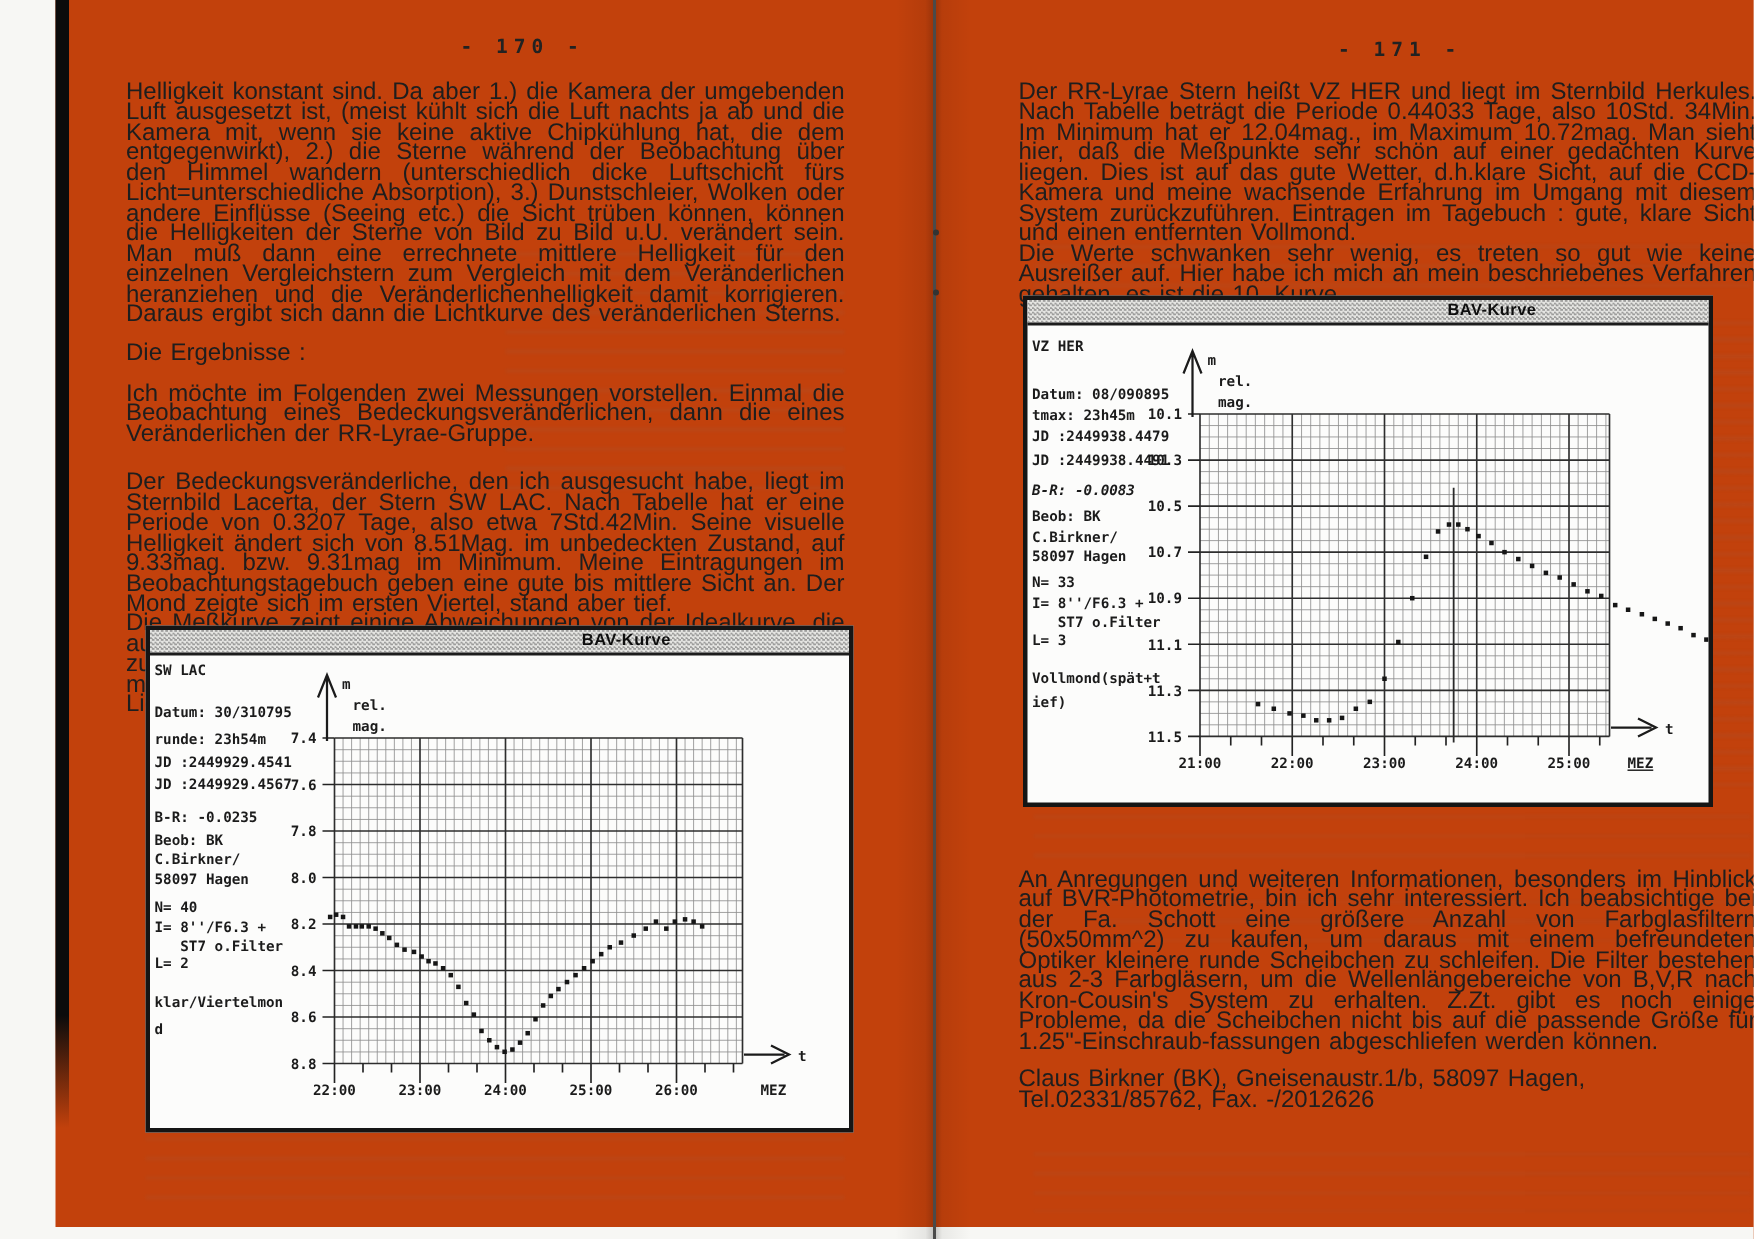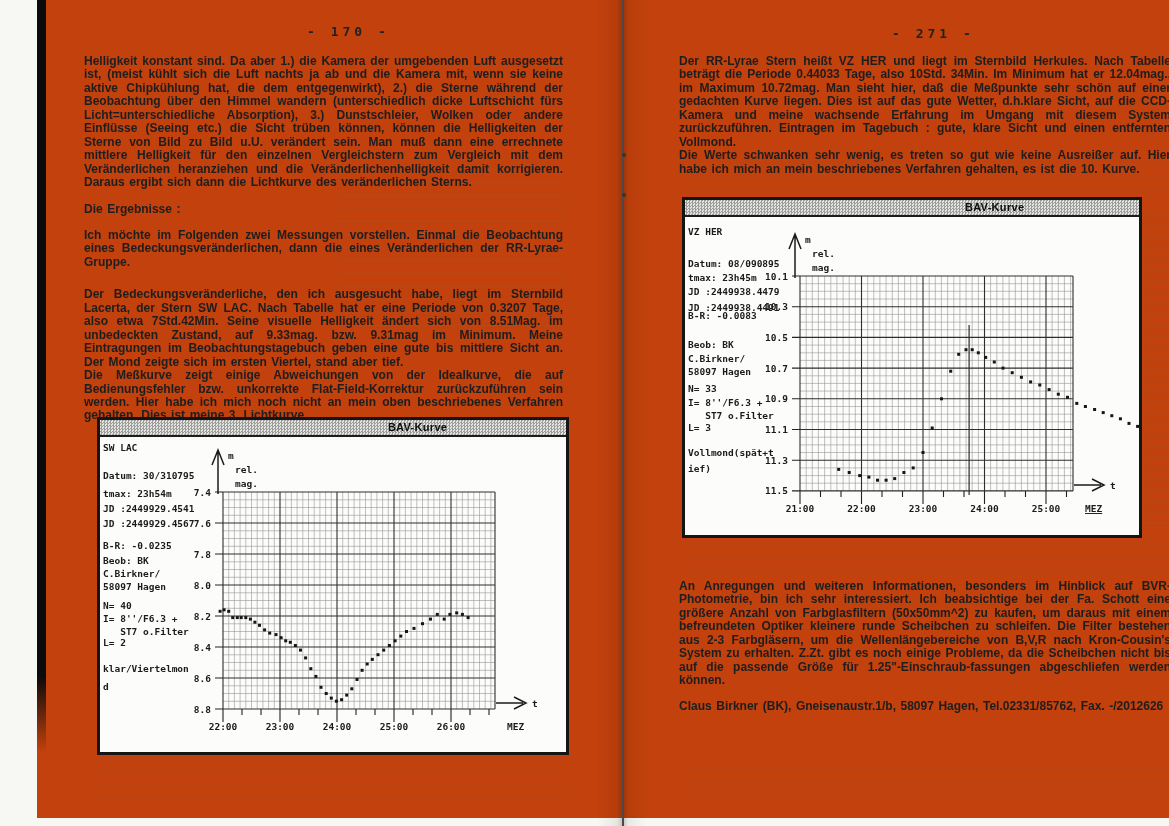--- a/index.html
+++ b/index.html
@@ -16,22 +16,22 @@
   .corner-smudge{position:absolute;right:0;bottom:0;width:30px;height:60px;
     background:radial-gradient(ellipse at 100% 100%,rgba(90,90,90,.4),rgba(90,90,90,0) 70%);}
 
   .ghost{position:absolute;filter:blur(1.1px);
     background:repeating-linear-gradient(180deg,rgba(120,120,120,.16) 0 3px,transparent 3px 13px);}
   .ghost.fine{background:repeating-linear-gradient(180deg,rgba(120,120,120,.17) 0 3px,transparent 3px 11px);}
 
   
   .page-header{position:absolute;font-family:"DejaVu Sans Mono",monospace;
     font-size:13px;letter-spacing:4px;color:#222;font-weight:700;}
-  .col{position:absolute;font-size:12px;line-height:13.45px;color:#1e1e1e;
-    text-align:justify;word-spacing:1.2px;font-weight:bold;}
+  .col{position:absolute;font-size:16px;line-height:13.45px;color:#1e1e1e;
+    text-align:justify;word-spacing:1.2px;}
   .col p{margin:0;}
   .mb13{margin-bottom:13px!important;} .mb19{margin-bottom:19px!important;} .mb30{margin-bottom:30px!important;} .mb12{margin-bottom:12px!important;}
   .contact{text-align:left;}
 
   
   .chart-window{position:absolute;box-sizing:border-box;border:3px solid #151515;background:#fcfcfb;}
   .titlebar{position:absolute;left:0;right:0;top:0;height:15px;z-index:2;
     background:repeating-conic-gradient(#9d9d9c 0% 25%,#e5e5e2 0% 50%);background-size:3px 3px;
     border-bottom:2px solid #1c1c1c;}
   .titlebar .title{position:absolute;left:66%;transform:translateX(-50%);top:1px;
@@ -147,36 +147,36 @@
           <rect x="338.8" y="195.9" width="3" height="3" fill="#161616"></rect>
           <rect x="345.7" y="200.6" width="3" height="3" fill="#161616"></rect>
           <rect x="351.4" y="195.9" width="3" height="3" fill="#161616"></rect>
           <rect x="358.2" y="194.4" width="3" height="3" fill="#161616"></rect>
           <rect x="363.9" y="195.9" width="3" height="3" fill="#161616"></rect>
           <rect x="369.6" y="199.1" width="3" height="3" fill="#161616"></rect>
         </g>
       </svg>
   <div class="info-line" style="top: 22px;">SW LAC</div>
       <div class="info-line" style="top: 50px;">Datum: 30/310795</div>
-      <div class="info-line" style="top: 68px;">tmax: 23h54m</div>
+      <div class="info-line" style="top: 68px;">runde: 23h54m</div>
       <div class="info-line" style="top: 83px;">JD :2449929.4541</div>
       <div class="info-line" style="top: 98px;">JD :2449929.4567</div>
       <div class="info-line" style="top: 120px;">B-R: -0.0235</div>
       <div class="info-line" style="top: 135px;">Beob: BK</div>
       <div class="info-line" style="top: 148px;">C.Birkner/</div>
       <div class="info-line" style="top: 161px;">58097 Hagen</div>
       <div class="info-line" style="top: 180px;">N= 40</div>
       <div class="info-line" style="top: 193px;">I= 8''/F6.3 +</div>
       <div class="info-line" style="top: 206px;">   ST7 o.Filter</div>
       <div class="info-line" style="top: 217px;">L= 2</div>
       <div class="info-line" style="top: 243px;">klar/Viertelmon</div>
       <div class="info-line" style="top: 261px;">d</div>
     </div>
 
-  <div class="page-header" style="left:855px;top:26px;">- 271 -</div>
+  <div class="page-header" style="left:855px;top:26px;">- 171 -</div>
 
   <div class="col" style="left:642px;top:55px;width:492px;">
     <p>Der RR-Lyrae Stern heißt VZ HER und liegt im Sternbild Herkules. Nach Tabelle beträgt die Periode 0.44033 Tage, also 10Std. 34Min. Im Minimum hat er 12.04mag., im Maximum 10.72mag. Man sieht hier, daß die Meßpunkte sehr schön auf einer gedachten Kurve liegen. Dies ist auf das gute Wetter, d.h.klare Sicht, auf die CCD-Kamera und meine wachsende Erfahrung im Umgang mit diesem System zurückzuführen. Eintragen im Tagebuch : gute, klare Sicht und einen entfernten Vollmond.</p>
     <p>Die Werte schwanken sehr wenig, es treten so gut wie keine Ausreißer auf. Hier habe ich mich an mein beschriebenes Verfahren gehalten, es ist die 10. Kurve.</p>
   </div>
 
   <div id="chart2" class="chart-window" style="left:645px;top:197px;width:460px;height:341px;">
     <div class="titlebar">
       <span class="title">BAV-Kurve</span>
     </div>
@@ -244,21 +244,21 @@
           <rect x="436.9" y="220.3" width="3" height="3" fill="#161616"></rect>
           <rect x="445.5" y="224.9" width="3" height="3" fill="#161616"></rect>
           <rect x="454.1" y="227.9" width="3" height="3" fill="#161616"></rect>
         </g>
       </svg>
   <div class="info-line" style="top: 26px;">VZ HER</div>
       <div class="info-line" style="top: 58px;">Datum: 08/090895</div>
       <div class="info-line" style="top: 72px;">tmax: 23h45m</div>
       <div class="info-line" style="top: 86px;">JD :2449938.4479</div>
       <div class="info-line" style="top: 102px;">JD :2449938.4491</div>
-      <div class="info-line" style="top: 110px;">B-R: -0.0083</div>
+      <div class="info-line" style="top: 122px; font-style: italic;">B-R: -0.0083</div>
       <div class="info-line" style="top: 139px;">Beob: BK</div>
       <div class="info-line" style="top: 153px;">C.Birkner/</div>
       <div class="info-line" style="top: 166px;">58097 Hagen</div>
       <div class="info-line" style="top: 183px;">N= 33</div>
       <div class="info-line" style="top: 197px;">I= 8''/F6.3 +</div>
       <div class="info-line" style="top: 210px;">   ST7 o.Filter</div>
       <div class="info-line" style="top: 222px; text-align: right;">L= 3</div>
       <div class="info-line" style="top: 247px;">Vollmond(spät+t</div>
       <div class="info-line" style="top: 263px;">ief)</div>
     </div>

